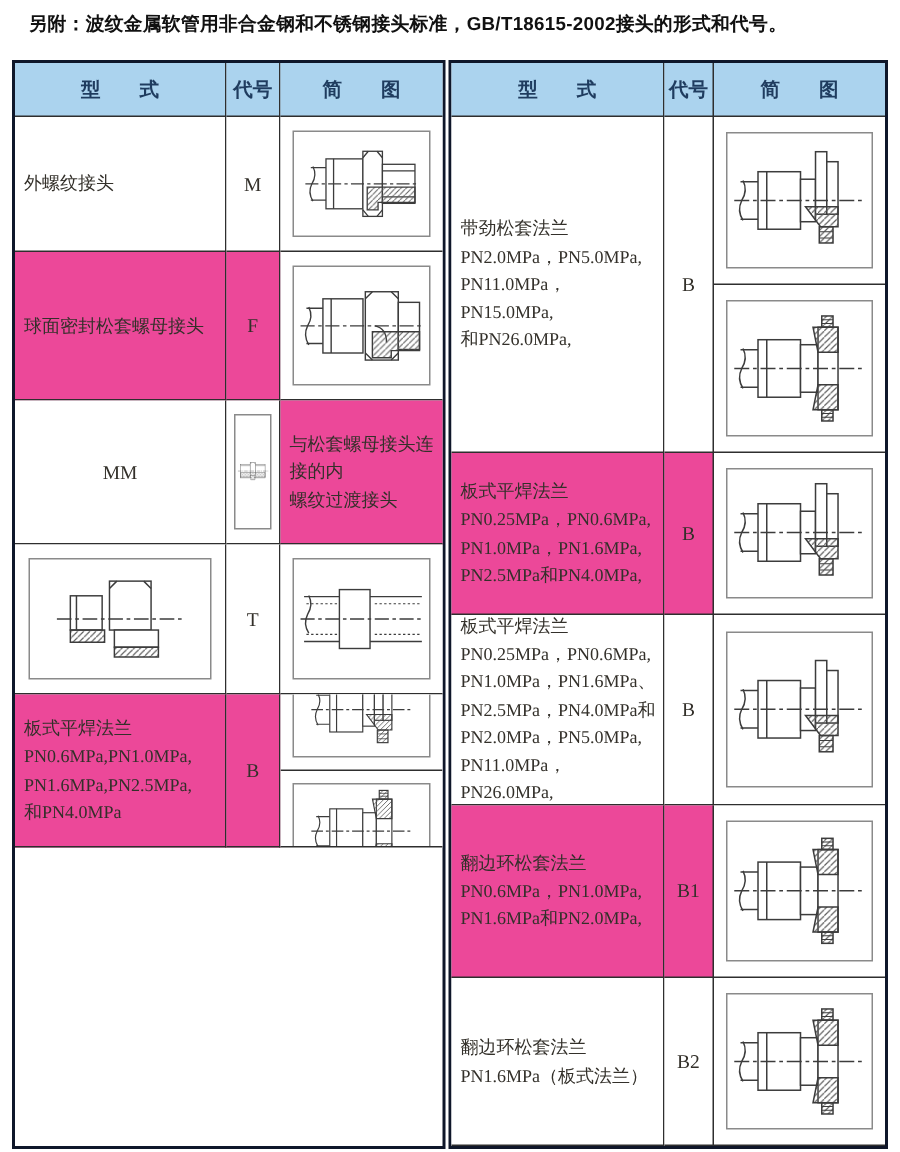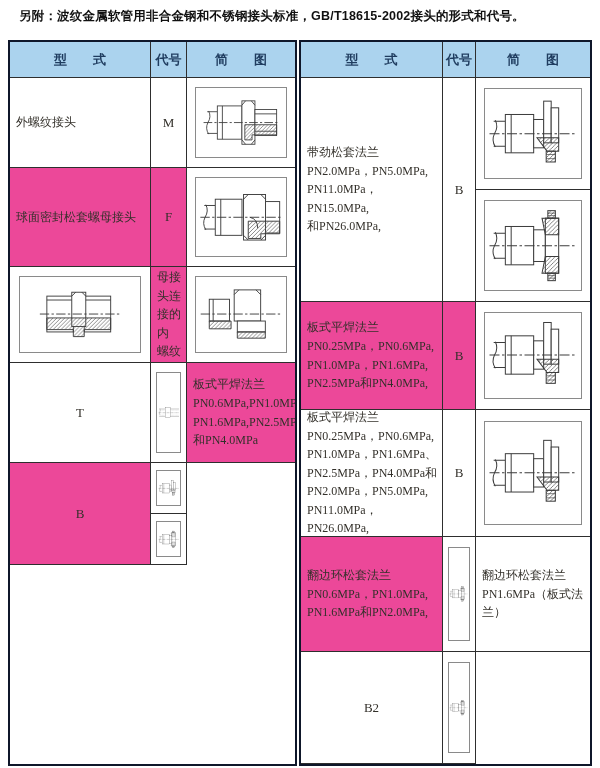--- a/index.html
+++ b/index.html
@@ -159,20 +159,21 @@
   <div class="cell type hl">球面密封松套螺母接头</div>
   <div class="cell code hl">F</div>
   <div class="cell diag">
     <div class="figbox">
       <svg viewBox="0 0 110 90" preserveAspectRatio="xMidYMid meet">
           <use href="#fig-f"></use>
         </svg>
     </div>
   </div>
 
+  <div class="cell code">MM</div>
   <div class="cell diag">
     <div class="figbox">
       <svg viewBox="0 0 110 90" preserveAspectRatio="xMidYMid meet">
           <use href="#fig-mm"></use>
         </svg>
     </div>
   </div>
 
   <div class="cell type hl">与松套螺母接头连接的内
 螺纹过渡接头</div>
@@ -267,20 +268,21 @@
     <div class="figbox">
       <svg viewBox="0 0 110 90" preserveAspectRatio="xMidYMid meet">
           <use href="#fig-flange-1"></use>
         </svg>
     </div>
   </div>
 
   <div class="cell type hl">翻边环松套法兰
 PN0.6MPa，PN1.0MPa,
 PN1.6MPa和PN2.0MPa,</div>
+  <div class="cell code hl">B1</div>
   <div class="cell diag">
     <div class="figbox">
       <svg viewBox="0 0 110 90" preserveAspectRatio="xMidYMid meet">
           <use href="#fig-flange-2"></use>
         </svg>
     </div>
   </div>
 
   <div class="cell type">翻边环松套法兰
 PN1.6MPa（板式法兰）</div>

